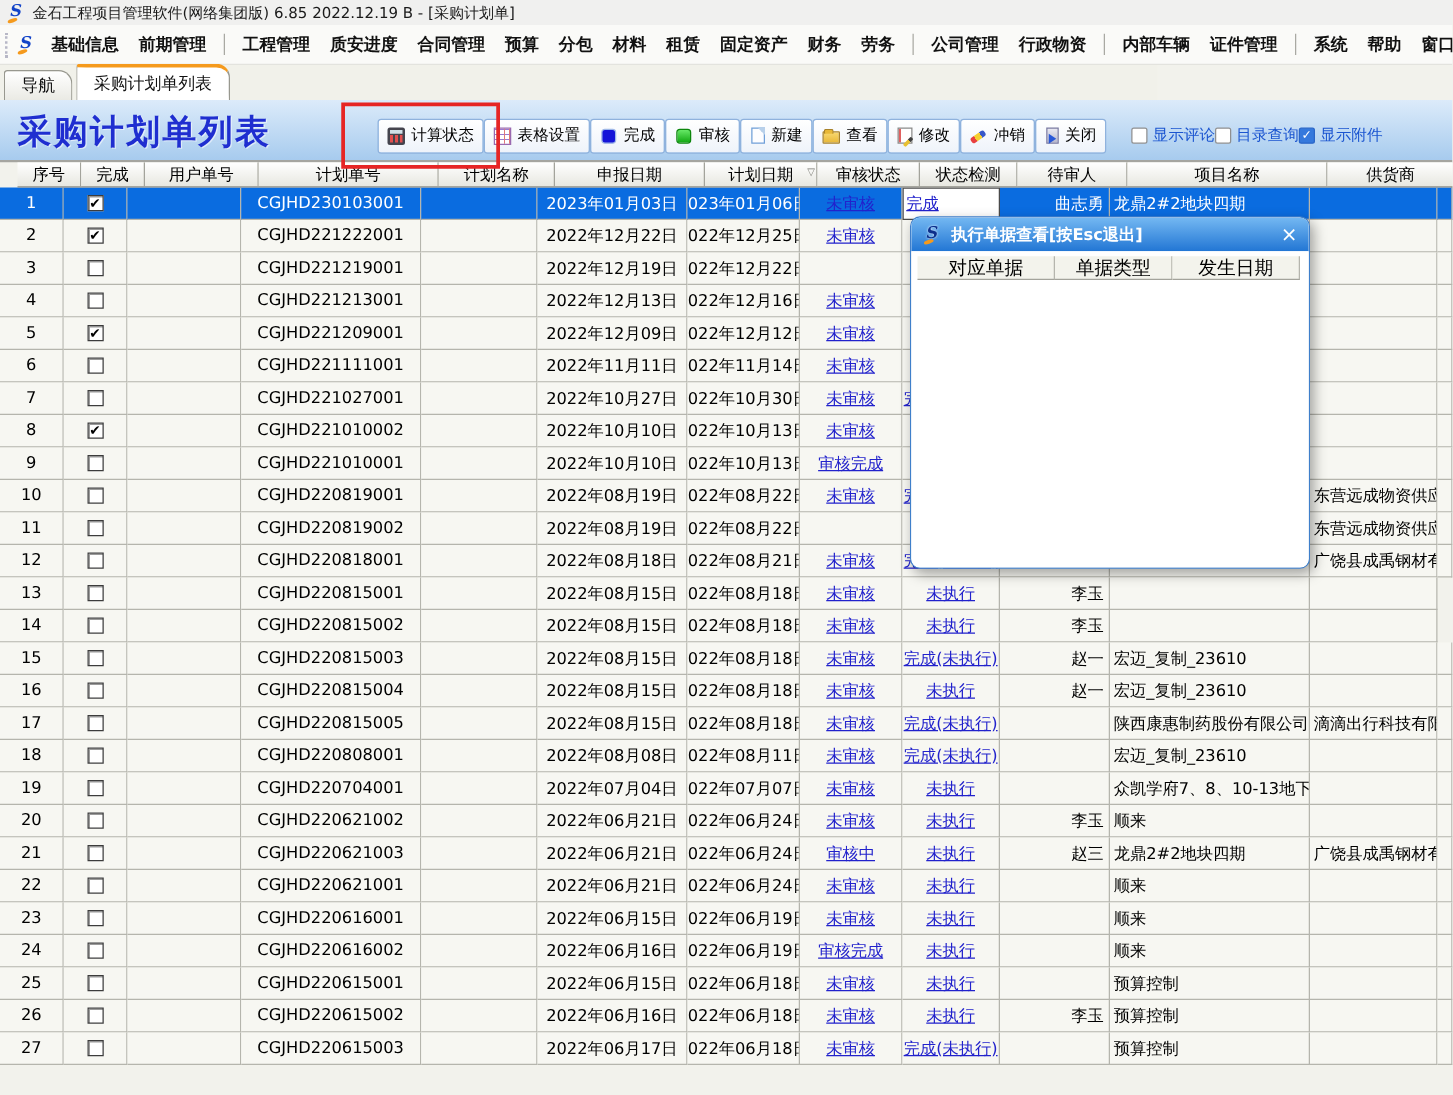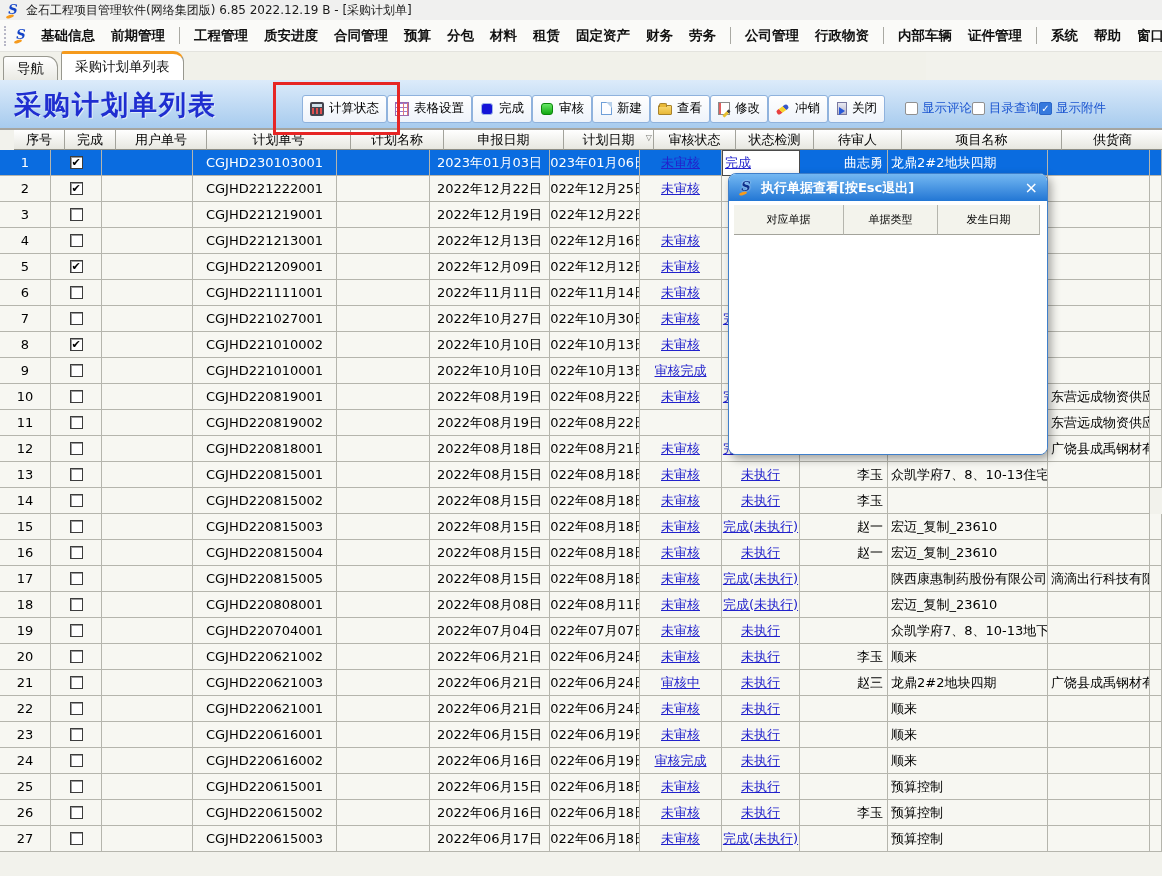--- a/index.html
+++ b/index.html
@@ -89,22 +89,22 @@
   .cell.editing .link{color:#2222cc;}
   
   .dialog{position:absolute;left:728px;top:173px;width:320px;height:282px;background:#fff;
     border:1px solid #3f7fca;border-radius:8px;box-shadow:3px 4px 10px rgba(0,0,0,.35);z-index:40;overflow:hidden;box-sizing:border-box;}
   .dlg-title{height:27px;background:linear-gradient(#74b8f2,#2276d4);display:flex;align-items:center;
     color:#fff;font-size:13px;font-weight:bold;padding:0 9px;gap:7px;box-sizing:border-box;}
   .dlg-title .appicon{color:#0c2f8c;text-shadow:0 0 2px #fff;}
   .dlg-close{margin-left:auto;font-size:16px;font-weight:normal;cursor:pointer;line-height:16px;}
   .dlg-body{position:absolute;top:27px;left:0;right:0;bottom:0;background:#fff;padding:4px 5px;box-sizing:border-box;}
   .dcols{display:grid;grid-template-columns:110px 94px 102px;}
-  .dcell{height:30px;border-right:1px solid #b5b5ad;display:flex;align-items:center;justify-content:center;
-    font-size:11px;overflow:hidden;white-space:nowrap;box-sizing:border-box;}
+  .dcell{height:19px;border-right:1px solid #b5b5ad;display:flex;align-items:center;justify-content:center;
+    font-size:15px;overflow:hidden;white-space:nowrap;box-sizing:border-box;}
   .dhead .dcell{background:#f3f3ec;border-bottom:1px solid #a3a39b;color:#000;}
   .drow.sel{background:#1372d8;color:#fff;outline:1px dotted #d8b070;outline-offset:-2px;cursor:pointer;}
   .dlink{color:#2a2aee;text-decoration:underline;cursor:pointer;}
 </style>
 </head>
 <body>
 
 <div class="titlebar">
   <span class="appicon">S</span>
   <span>金石工程项目管理软件(网络集团版) 6.85  2022.12.19 B - [采购计划单]</span>
@@ -493,21 +493,20 @@
         <div class="cell c-name"></div>
         <div class="cell c-date">2022年08月15日</div>
         <div class="cell c-date">2022年08月18日</div>
         <div class="cell c-audit">
           <span class="link">未审核</span>
         </div>
         <div class="cell c-status">
           <span class="link">未执行</span>
         </div>
         <div class="cell c-pending">李玉</div>
-        <div class="cell c-project">众凯学府7、8、10-13住宅</div>
         <div class="cell c-supplier"></div>
         <div class="cell c-extra"></div>
       </div>
       <div class="cols trow">
         <div class="cell c-seq">14</div>
         <div class="cell c-done">
           <span class="rowcb"></span>
         </div>
         <div class="cell c-user"></div>
         <div class="cell c-plan">CGJHD220815002</div>

